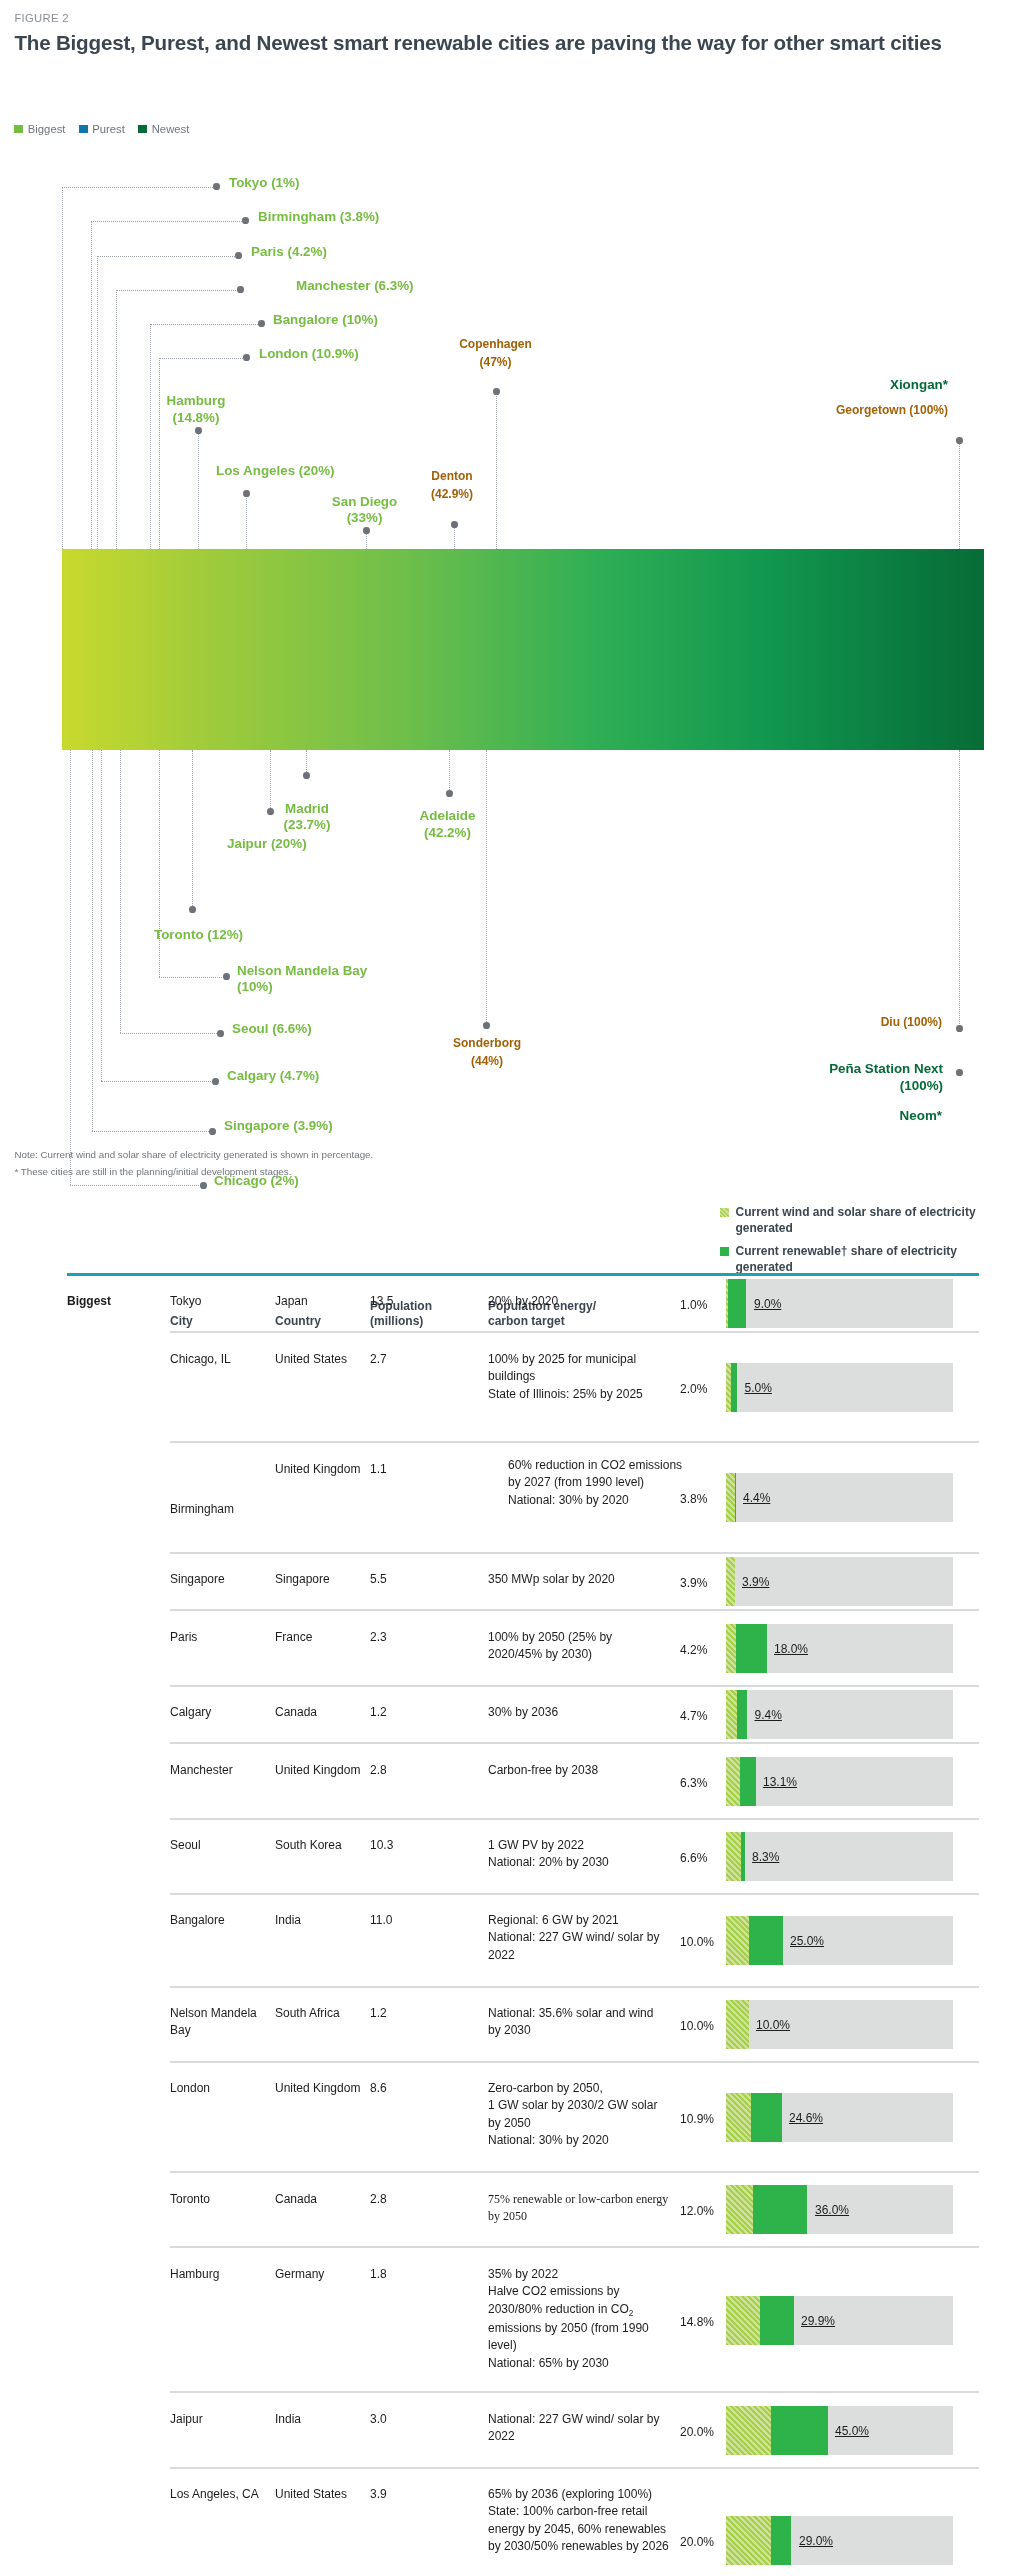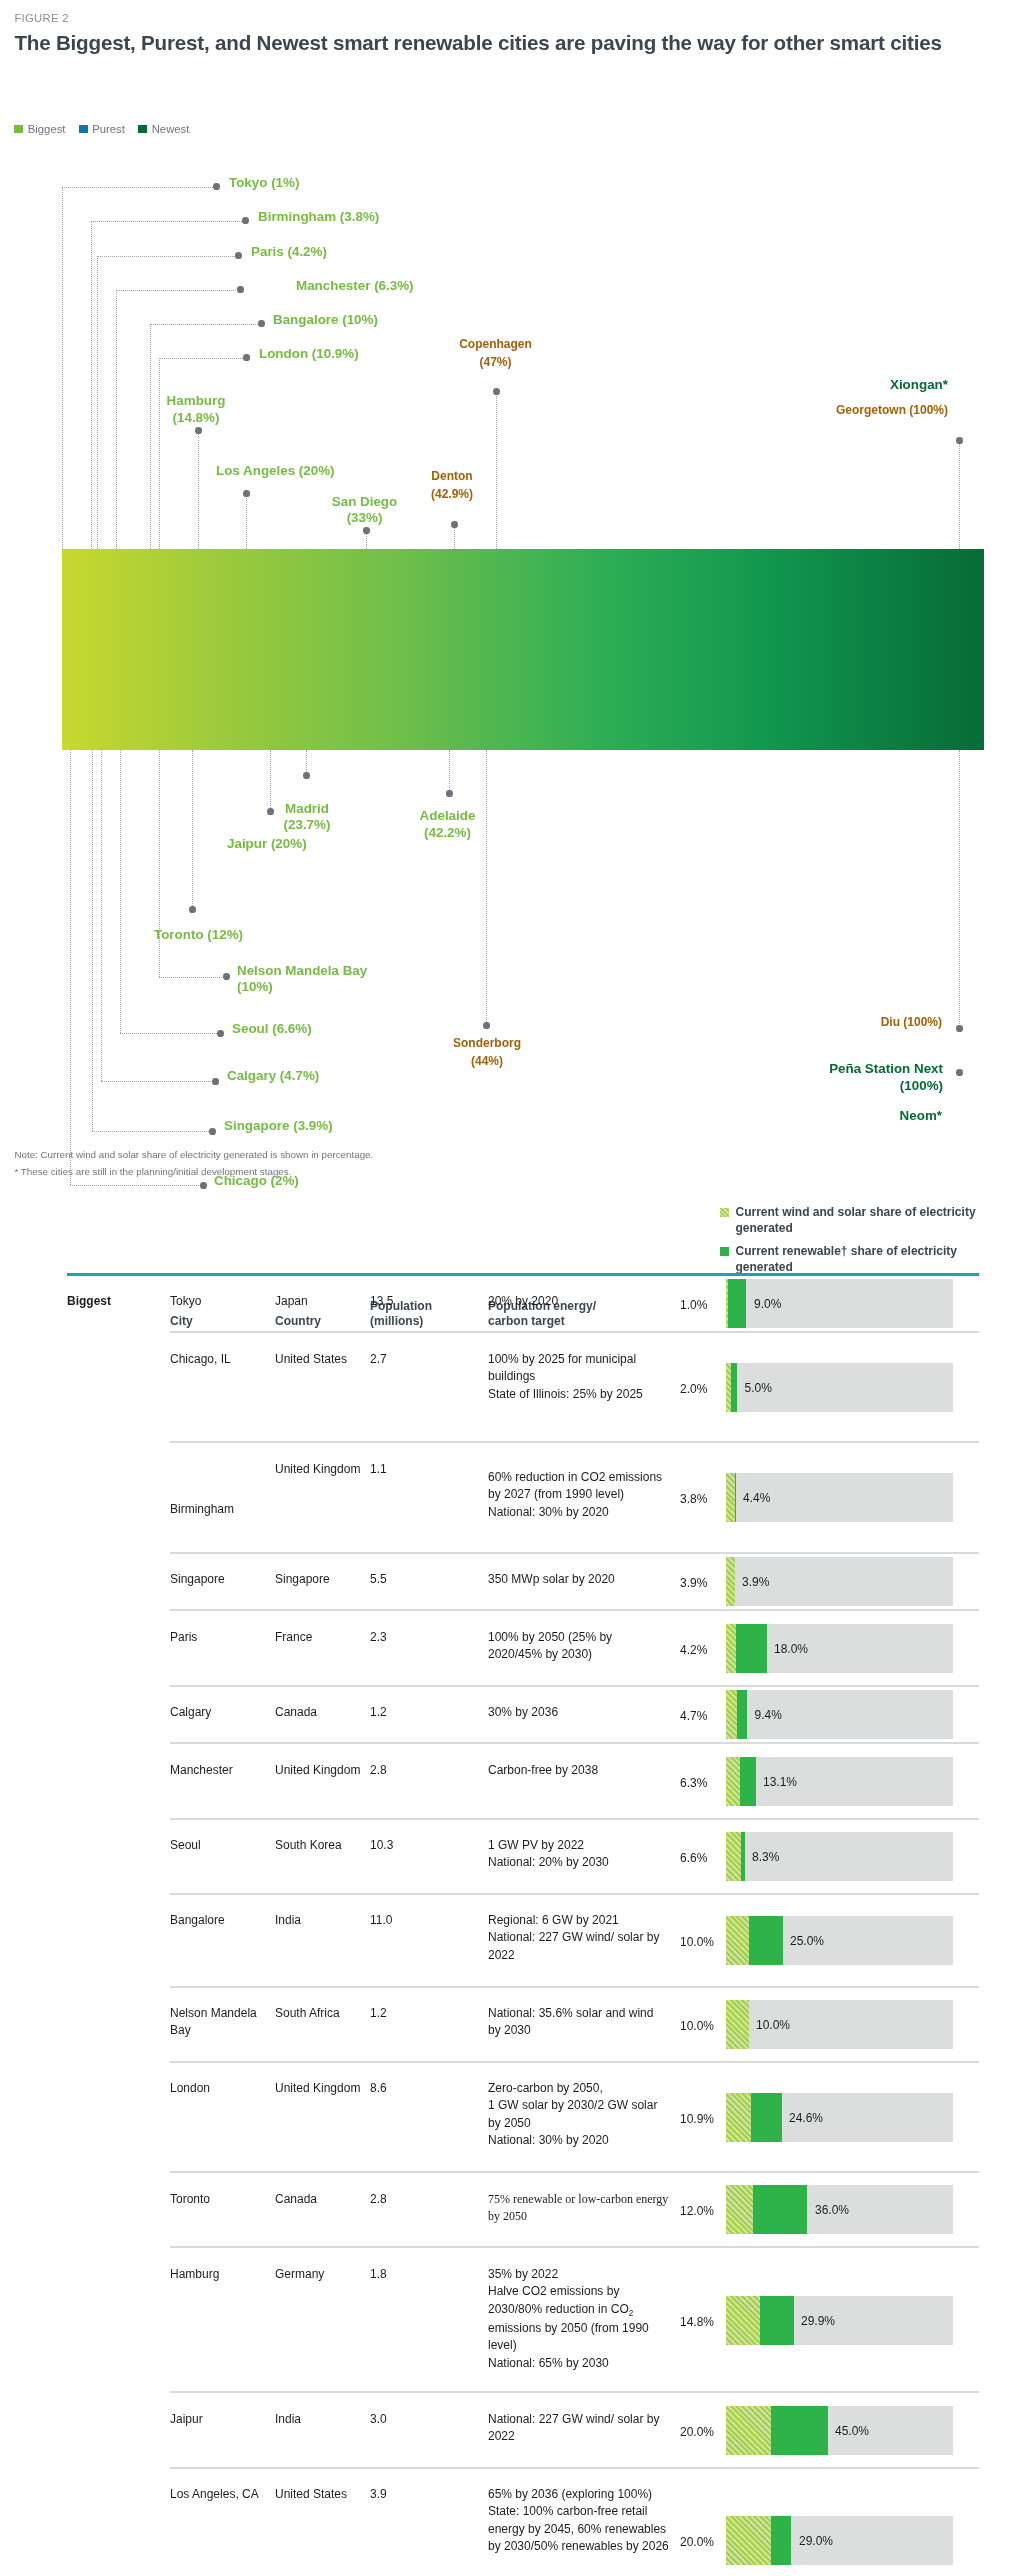--- a/index.html
+++ b/index.html
@@ -66,21 +66,21 @@
   .c-city{left:170px;width:101px;}
   .c-country{left:275px;width:91px;}
   .c-pop{left:370px;width:113px;}
   .c-target{left:488px;width:181px;}
 
   .barwrap{position:absolute;height:49px;}
   .bar-pct{position:absolute;left:0;font-size:12px;color:#1d1d1d;}
   .bartrack{position:absolute;left:46px;width:227px;height:49px;background:#dcdddd;}
   .bar-hatch{position:absolute;left:0;top:0;height:49px;background:repeating-linear-gradient(45deg,#a5cf4d 0 2.1px,#cfe49a 2.1px 4.1px);}
   .bar-solid{position:absolute;top:0;height:49px;background:#2eb34a;}
-  .bar-val{position:absolute;font-size:12px;color:#1d1d1d;top:50%;transform:translateY(-50%);}
+  .bar-val{position:absolute;font-size:12px;color:#1d1d1d;top:50%;transform:translateY(-50%);text-decoration:underline;}
   .sub{font-size:8.2px;vertical-align:sub;}
 </style>
 </head>
 <body>
 
 <div class="page">
 
   <div class="figure-label">FIGURE 2</div>
   <div class="fig-title">The Biggest, Purest, and Newest smart renewable cities are paving the way for other smart cities</div>
 
@@ -274,21 +274,21 @@
           <div class="bartrack">
             <div class="bar-hatch" style="width: 4.5px;"></div>
             <div class="bar-solid" style="left: 4.5px; width: 6.8px;"></div>
             <div class="bar-val" style="left: 18.5px;">5.0%</div>
           </div>
         </div>
         <div class="rulerow" style="top: 168px;"></div>
         <div class="cell c-city" style="top: 188px; margin-top: 40px;">Birmingham</div>
         <div class="cell c-country" style="top: 188px;">United Kingdom</div>
         <div class="cell c-pop" style="top: 188px;">1.1</div>
-        <div class="cell c-target" style="top: 196px;">
+        <div class="cell c-target" style="top: 184px; margin-left: 20px;">
           <div>60% reduction in CO2 emissions by 2027 (from 1990 level)</div>
           <div>National: 30% by 2020</div>
         </div>
         <div class="barwrap" style="left: 680px; width: 299px; top: 200px;">
           <div class="bar-pct" style="top: 18.5px;">3.8%</div>
           <div class="bartrack">
             <div class="bar-hatch" style="width: 8.6px;"></div>
             <div class="bar-solid" style="left: 8.6px; width: 1.4px;"></div>
             <div class="bar-val" style="left: 17px;">4.4%</div>
           </div>

